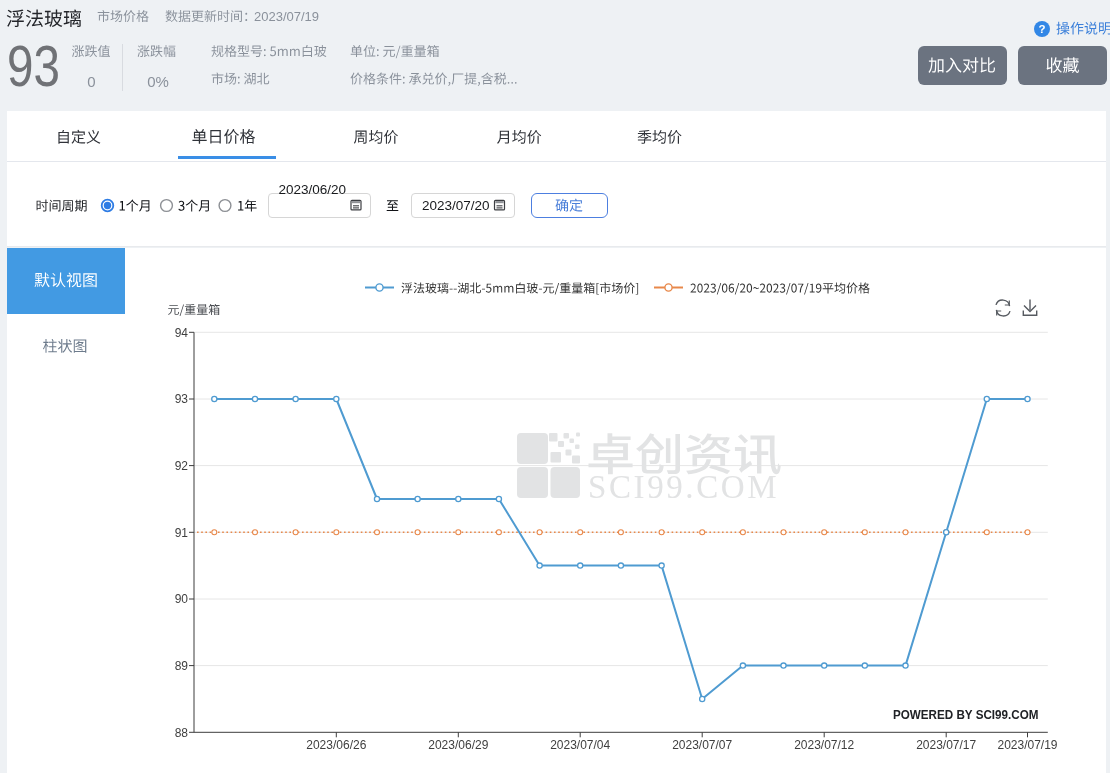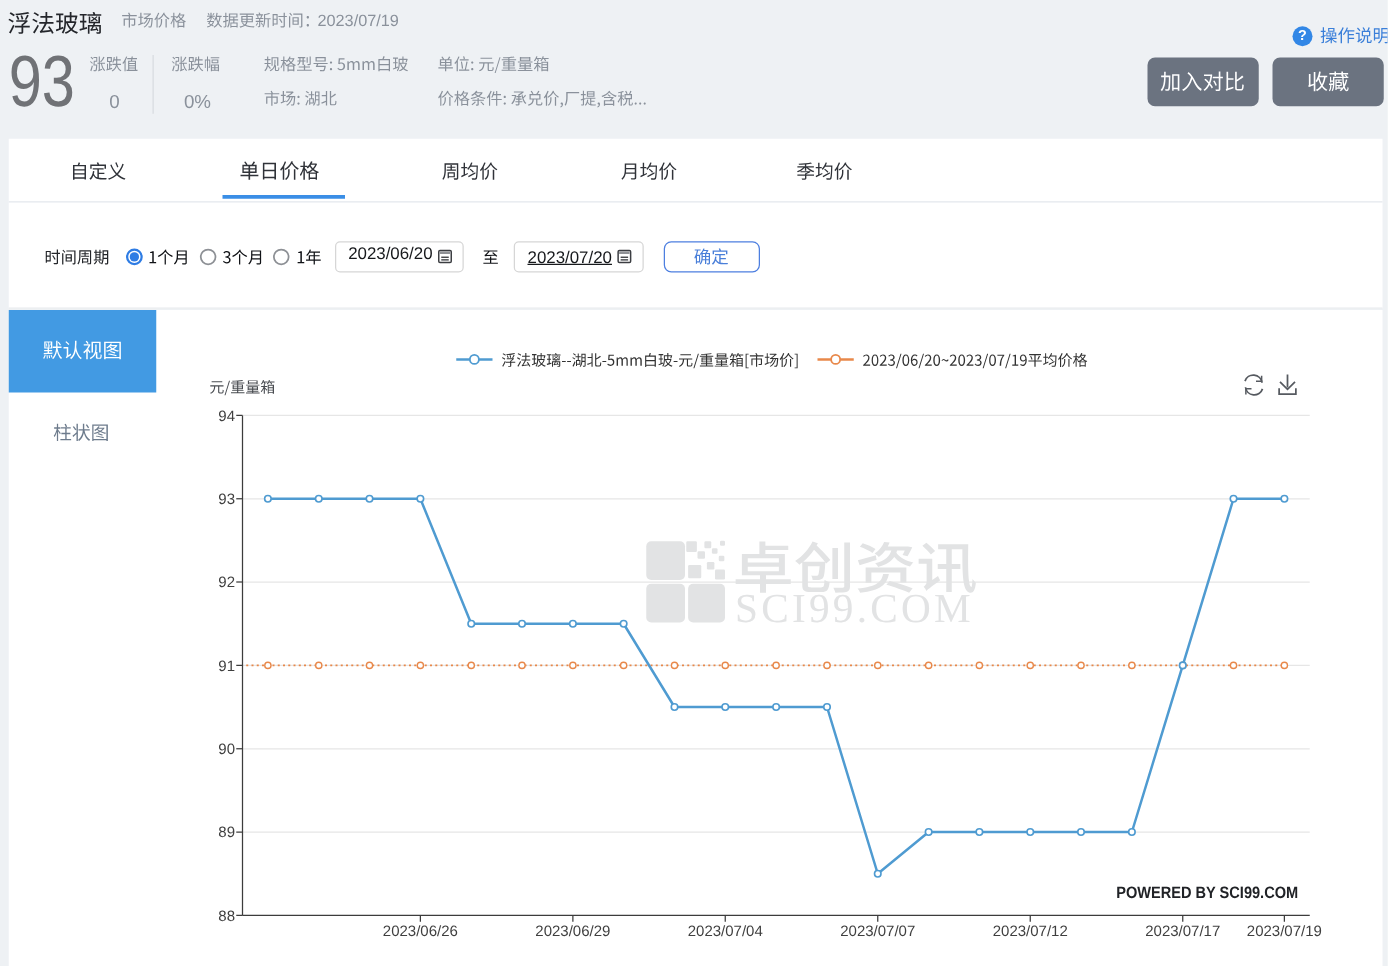--- a/index.html
+++ b/index.html
@@ -17,23 +17,23 @@
 <div class="abs" style="left:7px;top:31.9px;font-size:58px;color:#707276;transform:scaleX(0.82);transform-origin:0 0;">93</div>
 <div class="abs" style="left:70px;top:72.9px;width:43px;text-align:center;font-size:15px;color:#8a919b;">0</div>
 <div class="abs" style="left:133px;top:72.9px;width:50px;text-align:center;font-size:15px;color:#8a919b;">0%</div>
 <div class="abs" style="left:122px;top:44px;width:1px;height:47px;background:#d8dbe0;"></div>
 
 <div class="abs" style="left:917.5px;top:46px;width:89.5px;height:39px;background:#6b7380;border-radius:6px;"></div>
 <div class="abs" style="left:1017.5px;top:46px;width:89.5px;height:39px;background:#6b7380;border-radius:6px;"></div>
 <div class="abs" style="left:1034px;top:20.5px;width:16px;height:16px;border-radius:50%;background:#3287e6;color:#fff;font-size:11.5px;font-weight:bold;text-align:center;line-height:16.5px;">?</div>
 
 <div class="abs" style="left:267.5px;top:193px;width:103.5px;height:25px;border:1px solid #d6d6d6;border-radius:4px;background:#fff;"></div>
-<div class="abs" style="left:278.5px;top:195px;font-size:13.5px;color:#17191c;text-align:right;">2023/06/20</div>
+<div class="abs" style="left:278.5px;top:182px;font-size:13.5px;color:#17191c;text-align:right;">2023/06/20</div>
 <div class="abs" style="left:411px;top:193px;width:103.5px;height:25px;border:1px solid #d6d6d6;border-radius:4px;background:#fff;"></div>
-<div class="abs" style="left:422px;top:198.3px;font-size:13.5px;color:#17191c;text-decoration:underline;">2023/07/20</div>
+<div class="abs" style="left:422px;top:198.3px;font-size:13.5px;color:#17191c;">2023/07/20</div>
 <div class="abs" style="left:530.5px;top:193px;width:77px;height:24.5px;border:1px solid #4d7fe0;border-radius:6px;background:#fff;"></div>
 
 <div class="abs" style="left:7px;top:247.5px;width:118px;height:66.5px;background:#429ae3;"></div>
 
 <svg class="abs" style="left:0;top:0;" width="1110" height="773" viewBox="0 0 1110 773" font-family="Liberation Sans, sans-serif">
 <line x1="194.0" y1="332.3" x2="1047.8" y2="332.3" stroke="#e6e6e6" stroke-width="1"></line>
 <line x1="194.0" y1="399.0" x2="1047.8" y2="399.0" stroke="#e6e6e6" stroke-width="1"></line>
 <line x1="194.0" y1="465.6" x2="1047.8" y2="465.6" stroke="#e6e6e6" stroke-width="1"></line>
 <line x1="194.0" y1="532.3" x2="1047.8" y2="532.3" stroke="#e6e6e6" stroke-width="1"></line>
 <line x1="194.0" y1="599.0" x2="1047.8" y2="599.0" stroke="#e6e6e6" stroke-width="1"></line>

